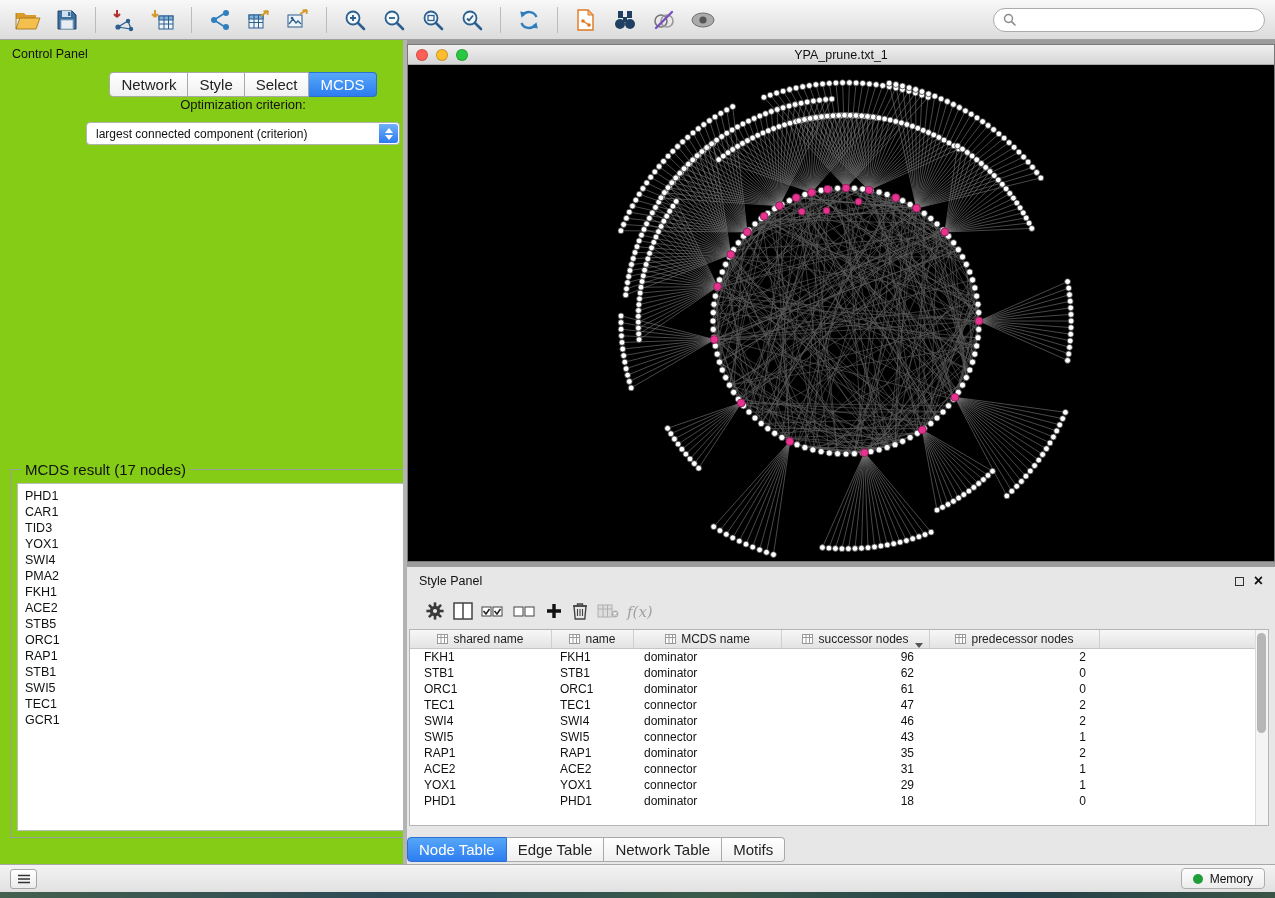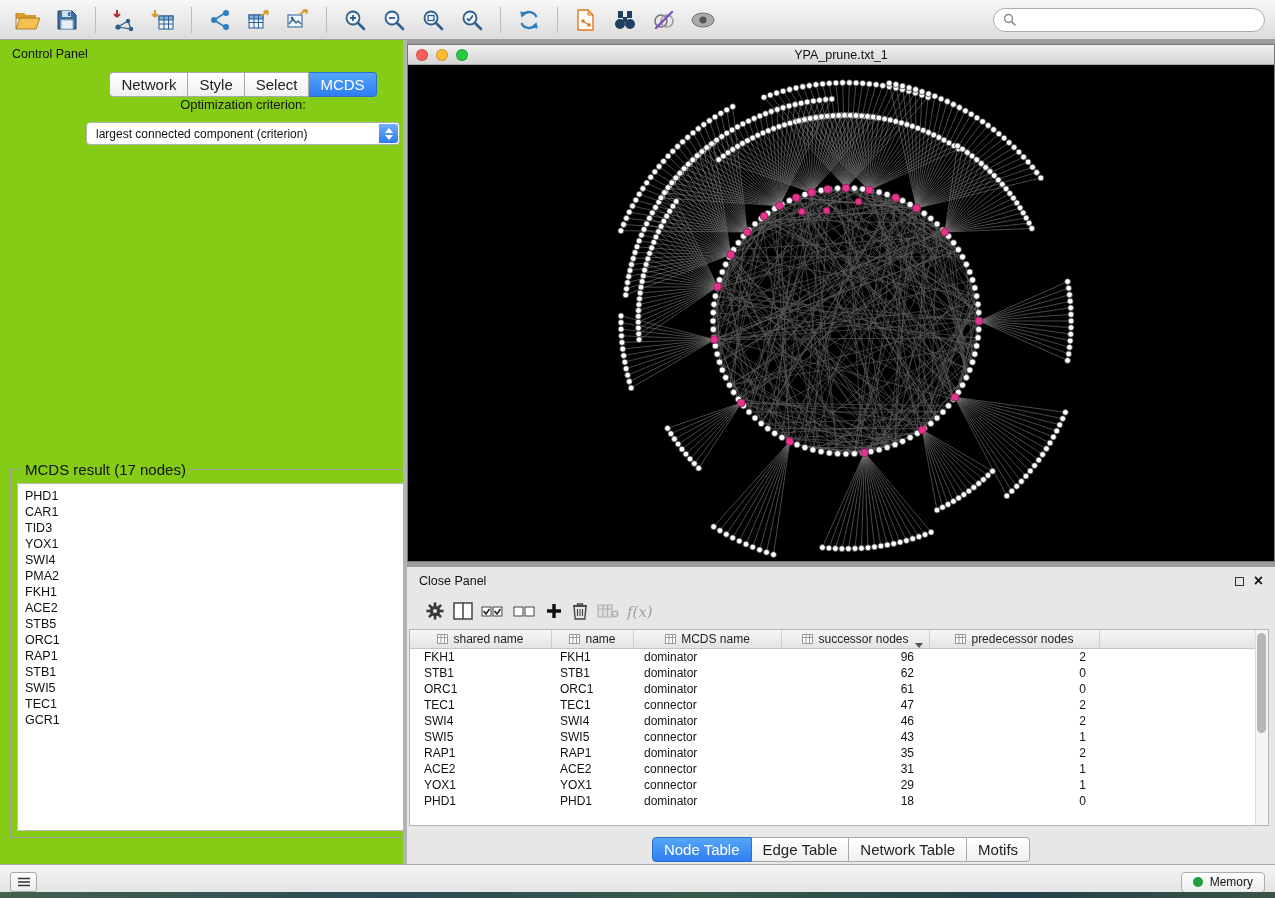--- a/index.html
+++ b/index.html
@@ -57,24 +57,24 @@
   .th{display:flex;align-items:center;justify-content:center;gap:5px;border-right:1px solid #cfcfcf;position:relative}
   .c0{width:142px}.c1{width:82px}.c2{width:148px}.c3{width:148px}.c4{width:170px}.c5{flex:1;border-right:none}
   .sort-arrow{position:absolute;right:6px;top:7px}
   .t-body{flex:1;position:relative;font-size:12px}
   .trow{display:flex;height:16px;line-height:16px}
   .td{overflow:hidden;white-space:nowrap}
   .td.c0{padding-left:14px}.td.c1{padding-left:8px}.td.c2{padding-left:10px}
   .td.num{text-align:right}.td.c3{padding-right:16px}.td.c4{padding-right:14px}
   .vscroll{position:absolute;top:0;right:0;bottom:0;width:13px;background:#f4f4f4;border-left:1px solid #dcdcdc}
   .vthumb{position:absolute;top:3px;right:2px;width:9px;height:100px;background:#b6b6b6;border-radius:5px}
-  .tp-tabs{height:30px;display:flex;justify-content:center;align-items:center}
+  .tp-tabs{height:30px;display:flex;justify-content:flex-start;align-items:center}
 
   
-  .statusbar{position:absolute;left:0;top:864px;width:1275px;height:28px;background:linear-gradient(#f3f3f3,#e1e1e1);border-top:1px solid #a8a8a8;display:flex;align-items:center;padding:17px 10px}
+  .statusbar{position:absolute;left:0;top:864px;width:1275px;height:28px;background:linear-gradient(#f3f3f3,#e1e1e1);border-top:1px solid #a8a8a8;display:flex;align-items:center;padding:10px 10px}
   .menu-btn{width:27px;height:20px;border:1px solid #a6a6a6;border-radius:3px;background:linear-gradient(#fff,#ececec);display:flex;align-items:center;justify-content:center}
   .memory-btn{margin-left:auto;display:flex;align-items:center;gap:7px;border:1px solid #aeaeae;border-radius:4px;background:linear-gradient(#fdfdfd,#ececec);padding:2px 11px;font-size:12px;height:21px}
   .mem-dot{width:10px;height:10px;border-radius:50%;background:#1f9e3a}
   .wallpaper{position:absolute;left:0;top:892px;width:1275px;height:6px;background:linear-gradient(90deg,#44604e,#2d4a56 30%,#3a5a4a 55%,#24404a 80%,#3a5546)}
 </style>
 </head>
 <body>
 
 <div class="toolbar">
   <div class="tbtn">
@@ -1423,21 +1423,21 @@
               <circle cx="393.8" cy="146.6" r="3.4" fill="#e73390" stroke="#8c1d57" stroke-width="0.9"></circle>
               <circle cx="418.6" cy="145.7" r="3.4" fill="#e73390" stroke="#8c1d57" stroke-width="0.9"></circle>
               <circle cx="450.5" cy="136.7" r="3.4" fill="#e73390" stroke="#8c1d57" stroke-width="0.9"></circle>
             </g>
           </svg>
       </div>
     </div>
 
     <div class="table-panel">
       <div class="panel-header">
-        <span>Close Panel</span>
+        <span>Style Panel</span>
         <span class="ph-icons">
           <span class="float-icon"></span>
           <span class="close-icon">×</span>
         </span>
       </div>
       <div class="tp-toolbar">
         <span>
           <svg width="20" height="20" viewBox="0 0 20 20">
               <g fill="#3a3a3a" transform="translate(10,10)">
                 <rect x="-1.3" y="-8.6" width="2.6" height="17.2"></rect>

